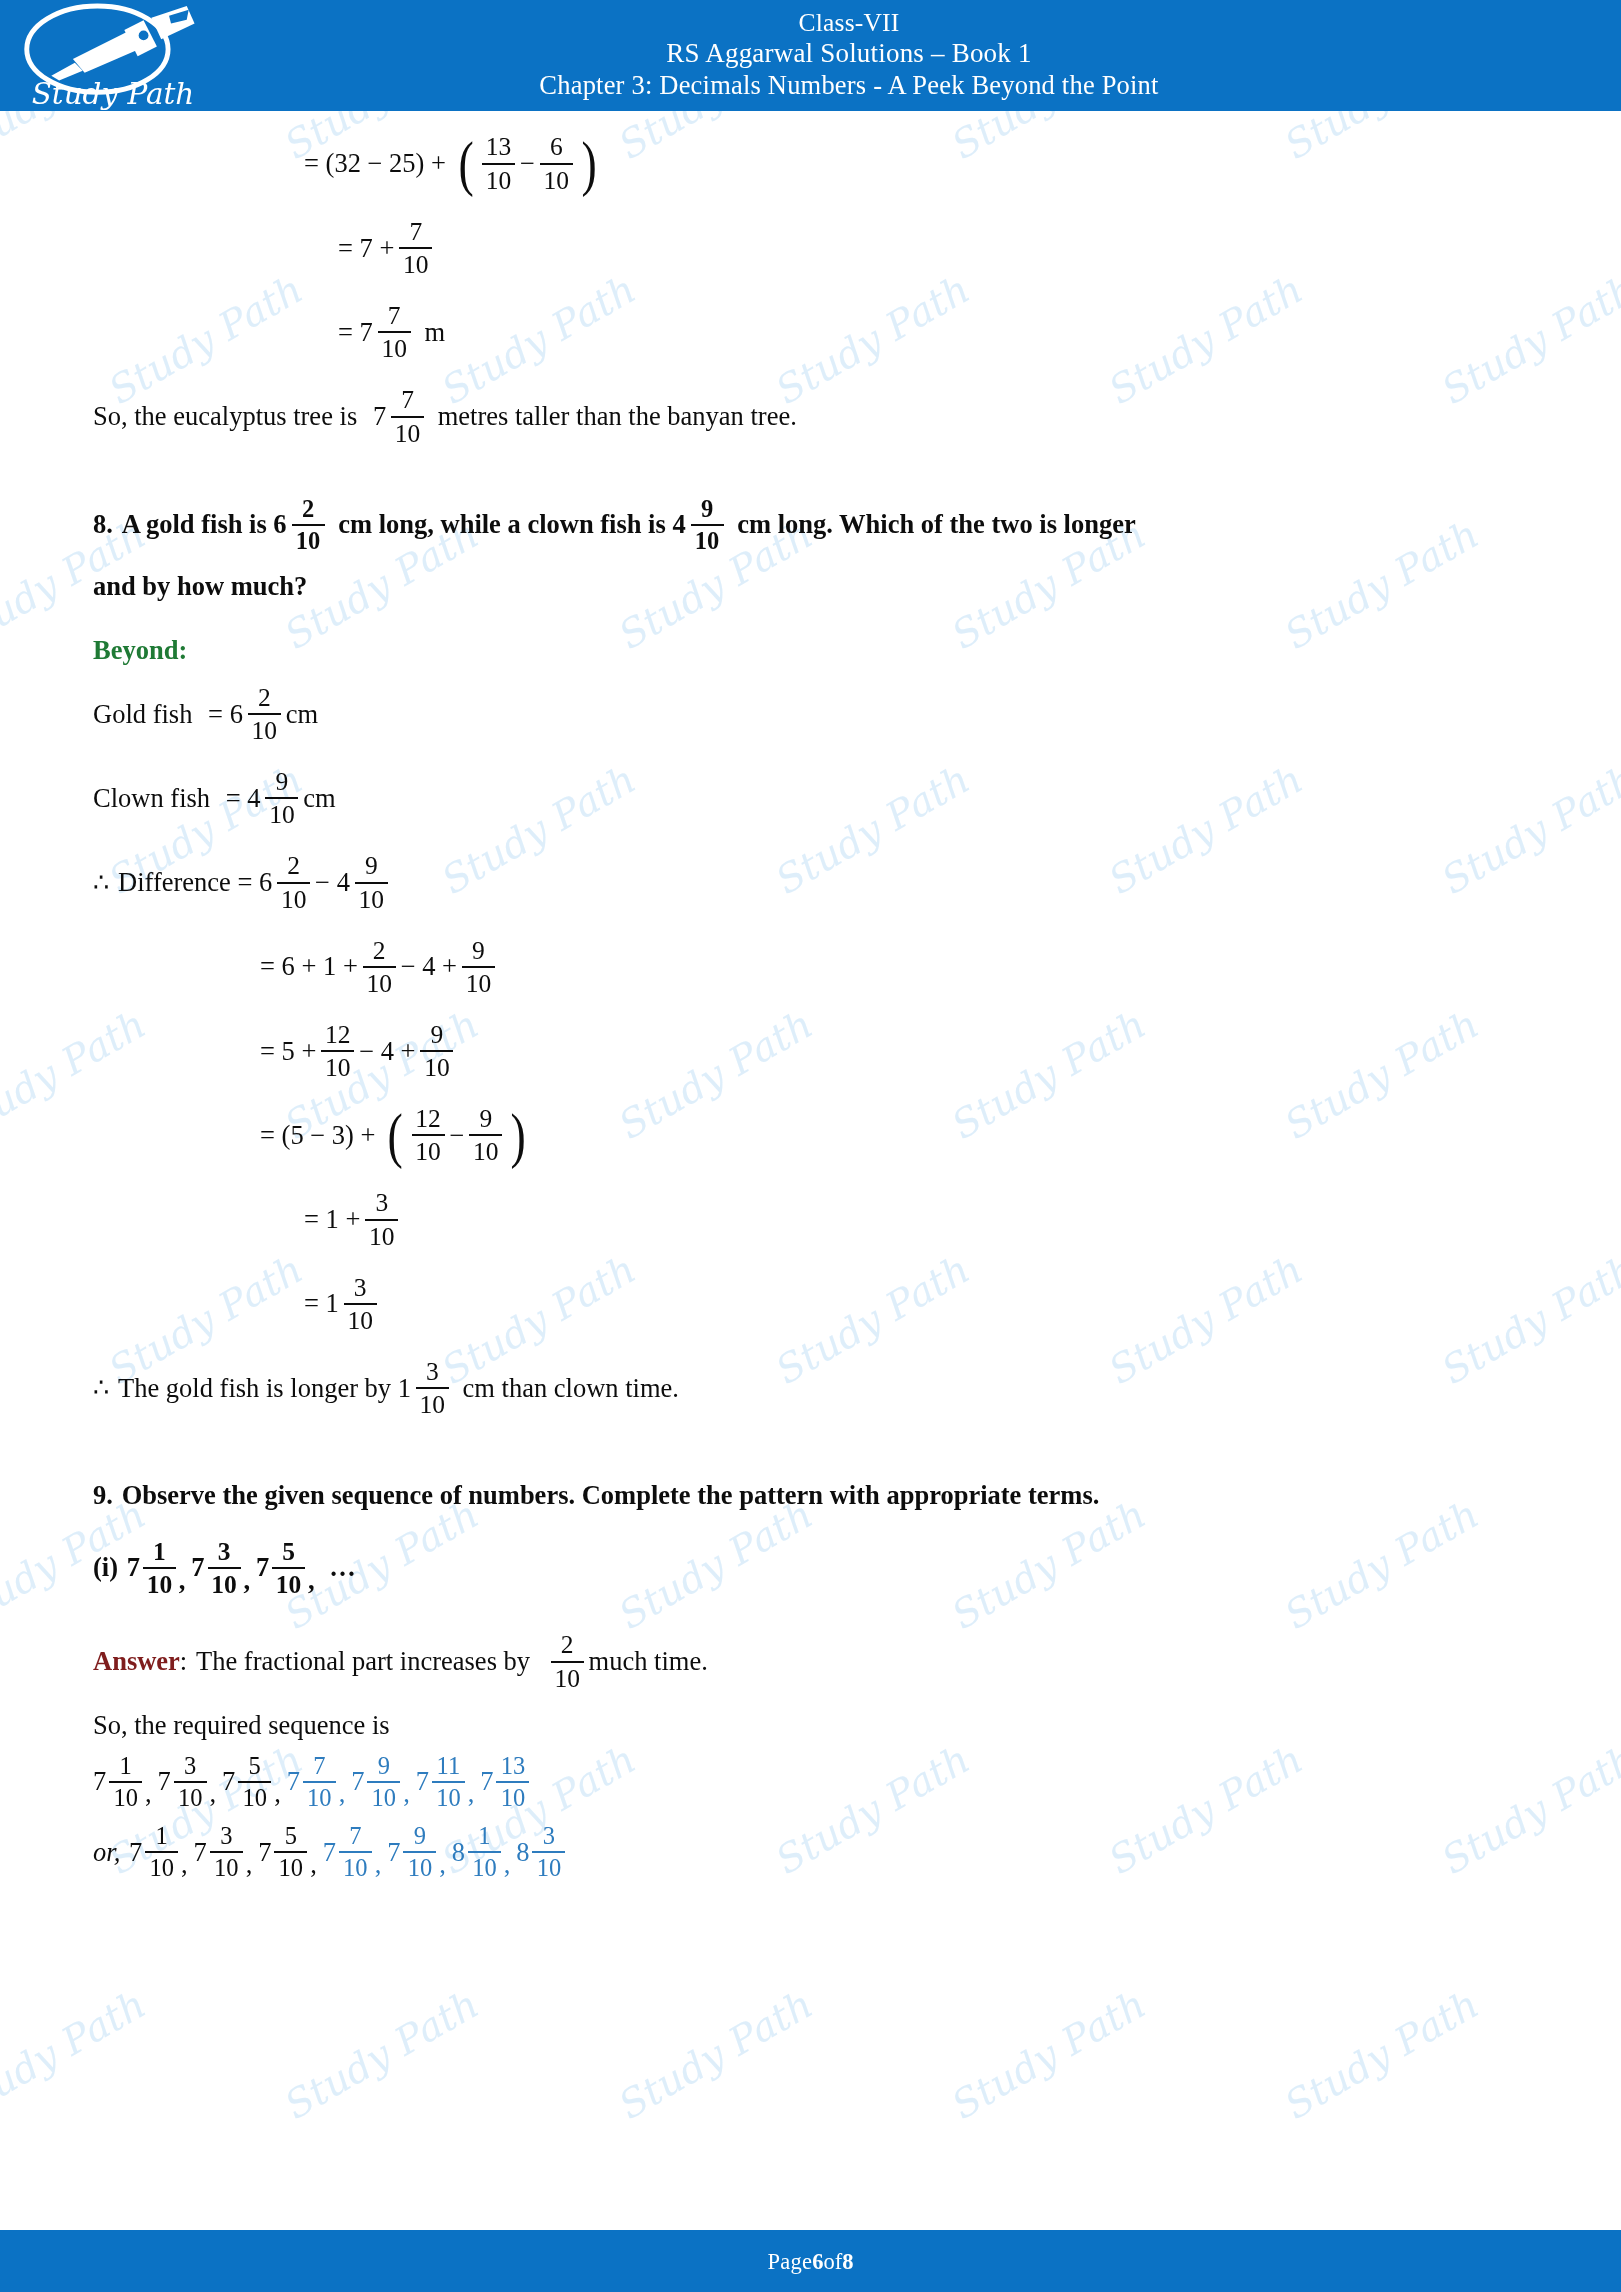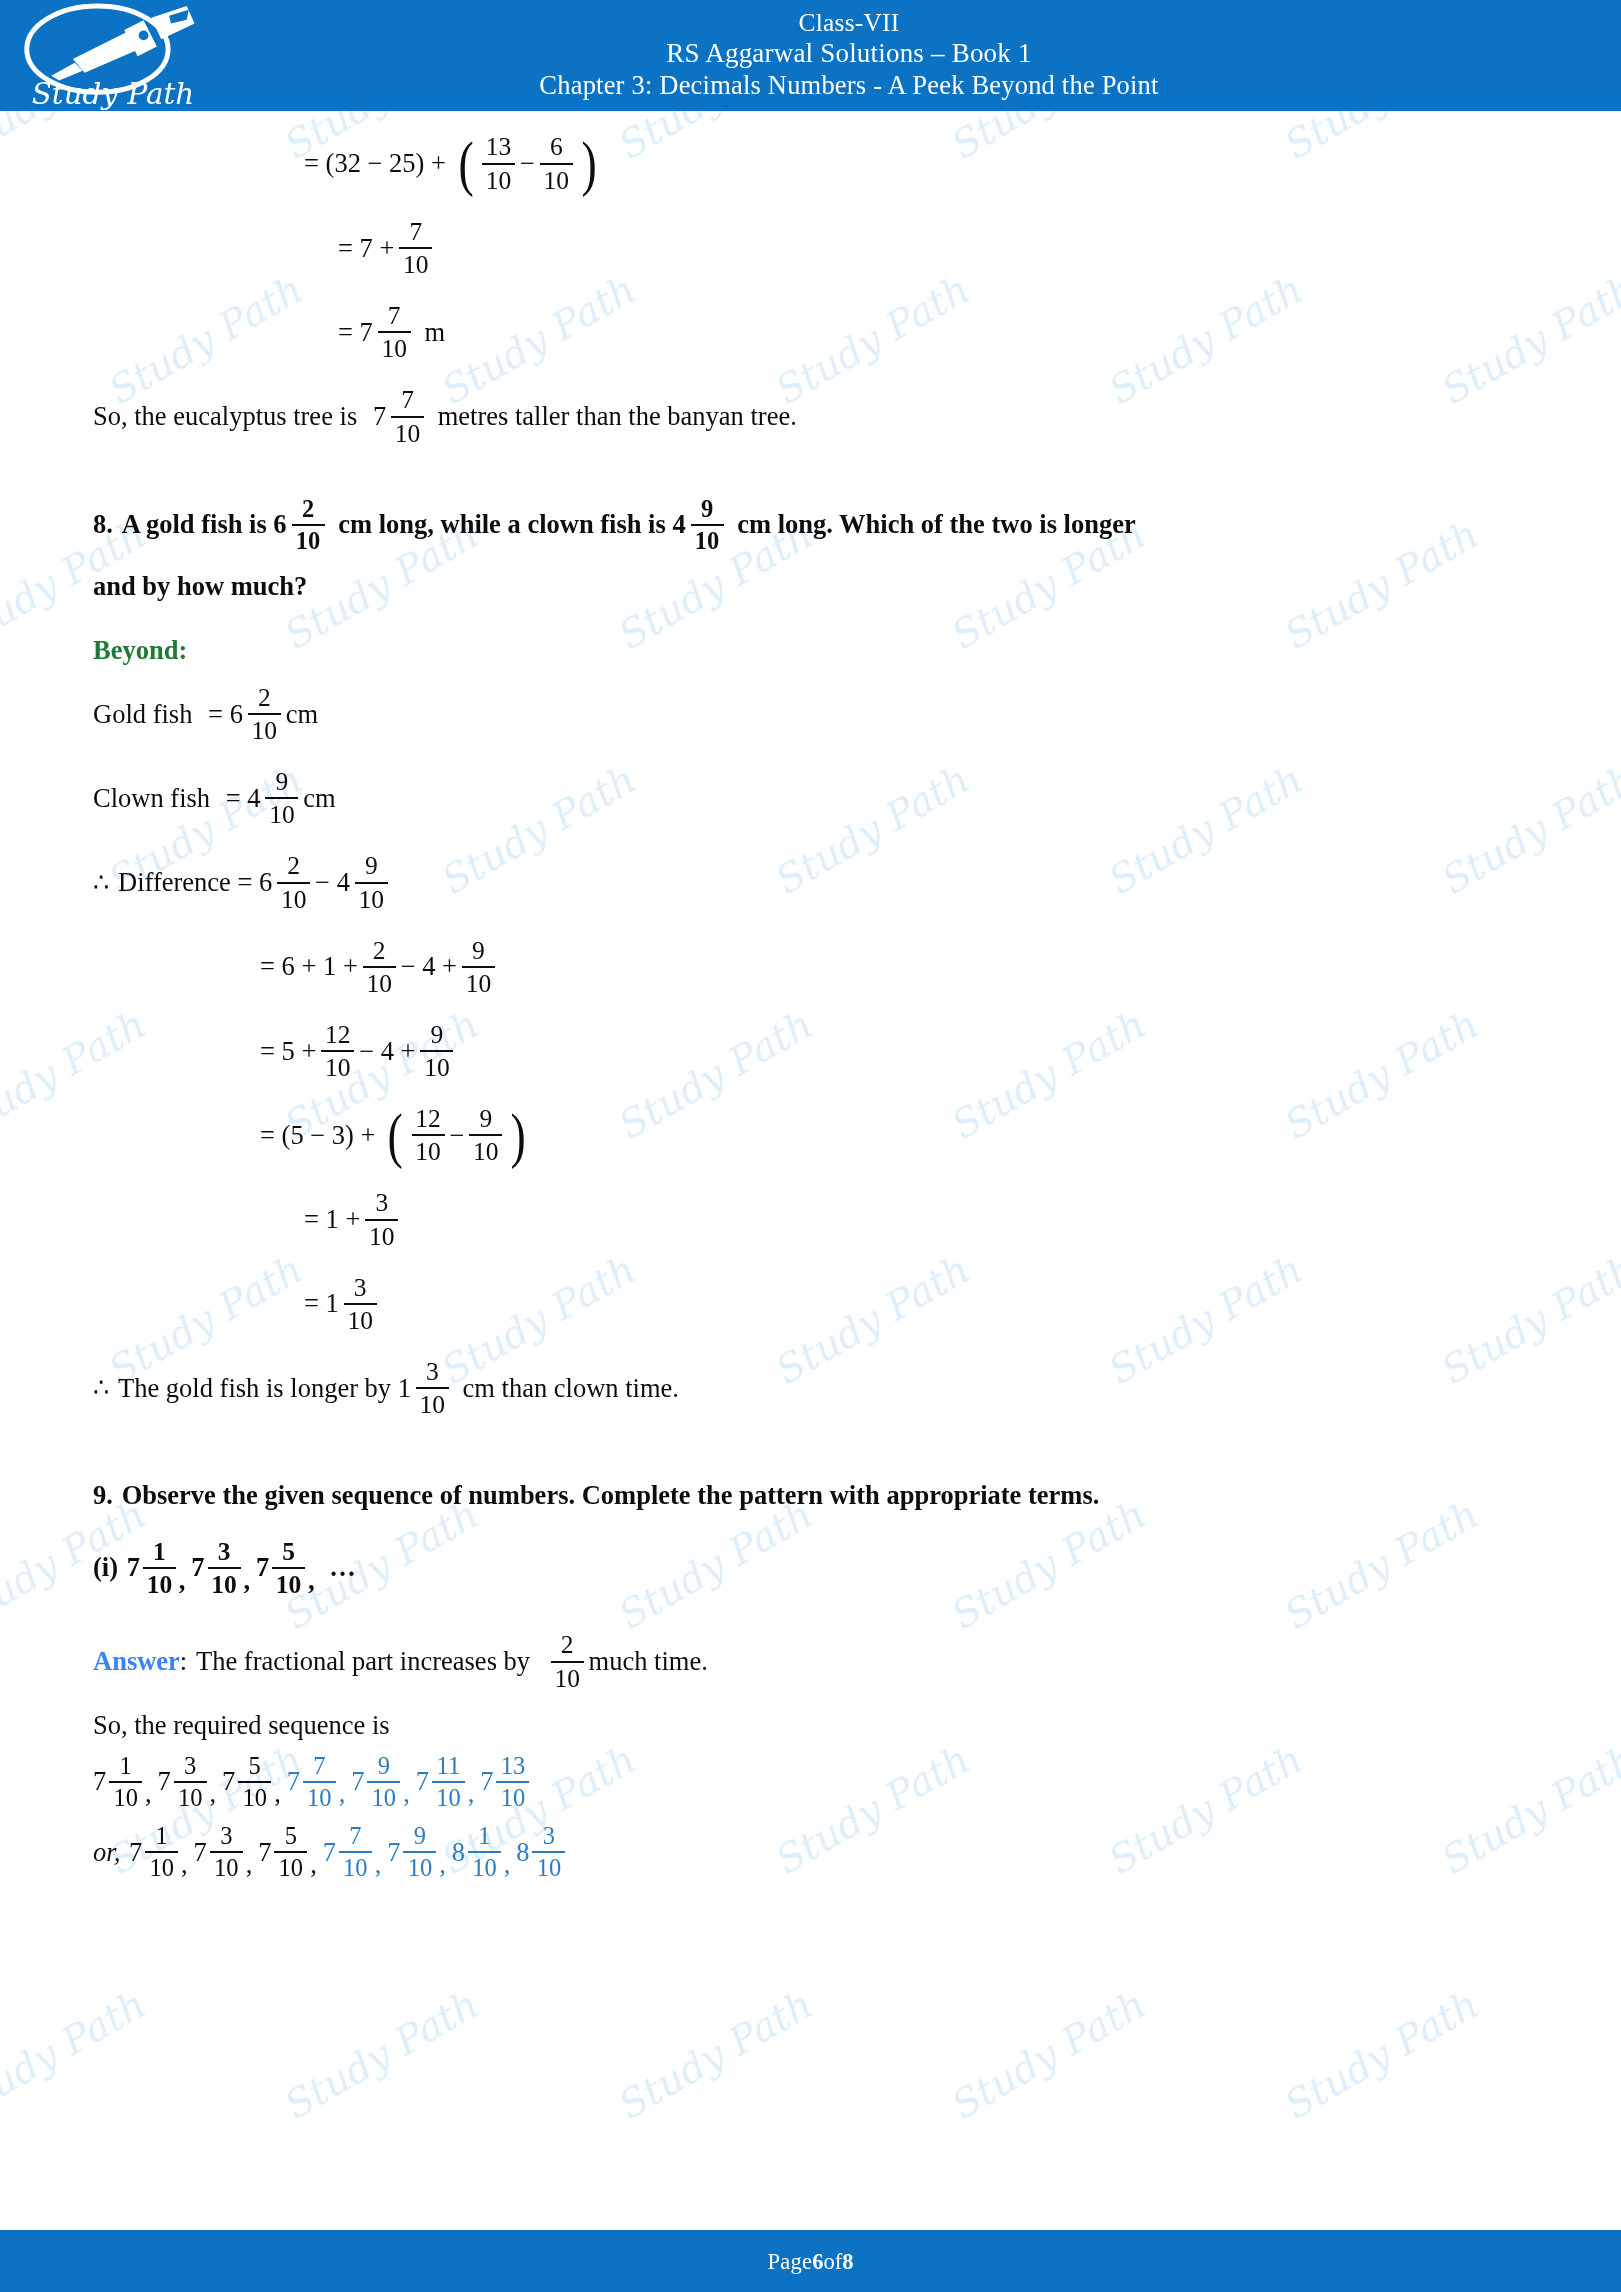--- a/index.html
+++ b/index.html
@@ -154,21 +154,21 @@
     font-weight: bold;
     font-size: 26.5px;
     line-height: 1.5;
   }
   .qtext .frac { font-weight: bold; font-size: 24.5px; }
 
   .answer-label {
     color: #1f7a35;
     font-weight: bold;
   }
-  .answer-label-q9 { color: #3b82f6; font-weight: bold; text-align: center; }
+  .answer-label-q9 { color: #7f1d1d; font-weight: bold; text-align: center; }
 
   .blue { color: #2e7cbe; }
 
   .therefore { font-size: 25.5px; }
 
   .seq-row { display: flex; align-items: center; font-size: 26.5px; }
   .seq-row .frac { font-size: 24.5px; }
 
   .q9-head { font-weight: bold; font-size: 26.5px; }
   .q9-item { font-weight: bold; font-size: 26.5px; }

